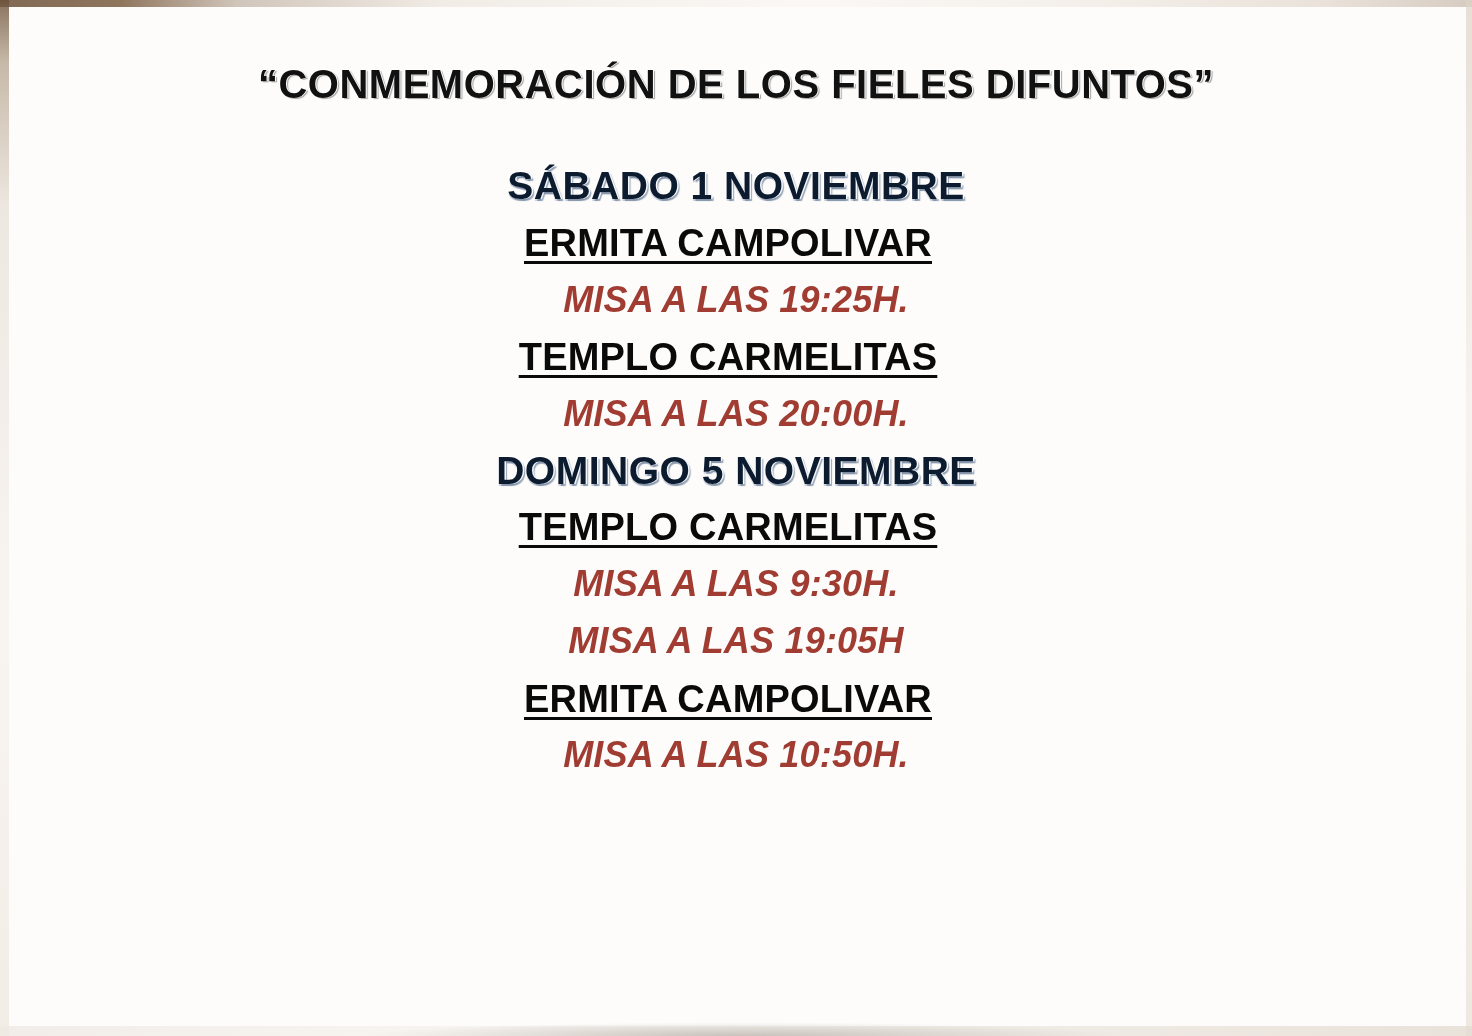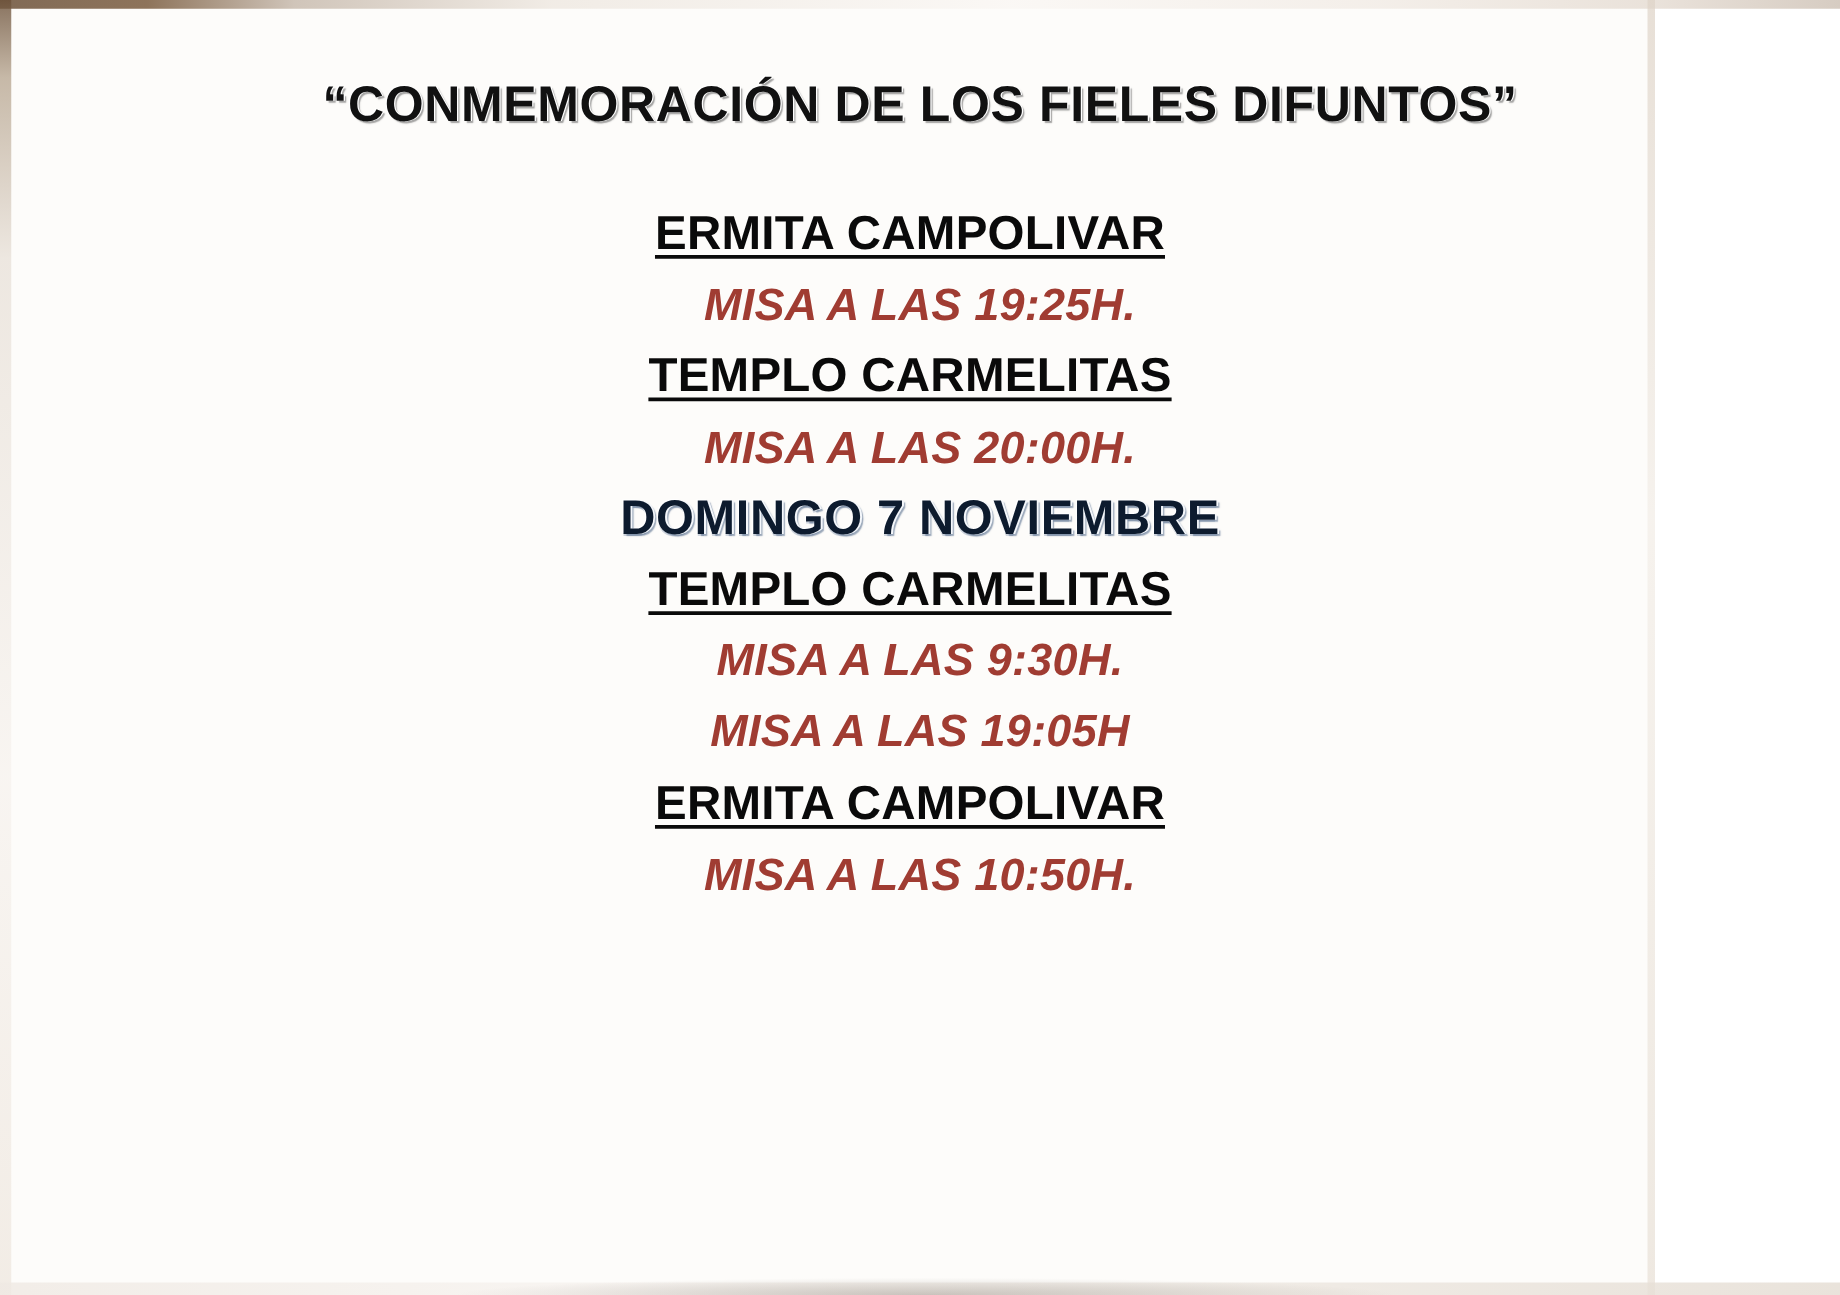--- a/index.html
+++ b/index.html
@@ -10,21 +10,21 @@
   body {
     width: 1472px;
     height: 1036px;
     overflow: hidden;
     font-family: "Liberation Sans", sans-serif;
   }
 
   
   #poster {
     position: relative;
-    width: 1324px;
+    width: 1472px;
     height: 1036px;
     background: #fdfcfa;
     box-sizing: border-box;
   }
 
   
   .edge-top {
     position: absolute;
     top: 0; left: 0;
     width: 1472px; height: 7px;
@@ -136,26 +136,27 @@
   <div class="edge-right"></div>
   <div class="edge-bottom"></div>
   <div class="shadow-bottom"></div>
 
   <div class="content">
 
     <h1 class="title">“CONMEMORACIÓN DE LOS FIELES DIFUNTOS”</h1>
 
     <div class="lines">
 
+      <div class="line day">SÁBADO 1 NOVIEMBRE</div>
       <div class="line place">ERMITA CAMPOLIVAR</div>
       <div class="line mass">MISA A LAS 19:25H.</div>
       <div class="line place">TEMPLO CARMELITAS</div>
       <div class="line mass">MISA A LAS 20:00H.</div>
 
-      <div class="line day">DOMINGO 7 NOVIEMBRE</div>
+      <div class="line day">DOMINGO 5 NOVIEMBRE</div>
       <div class="line place">TEMPLO CARMELITAS</div>
       <div class="line mass">MISA A LAS 9:30H.</div>
       <div class="line mass">MISA A LAS 19:05H</div>
       <div class="line place">ERMITA CAMPOLIVAR</div>
       <div class="line mass">MISA A LAS 10:50H.</div>
 
     </div>
   </div>
 </div>
 

